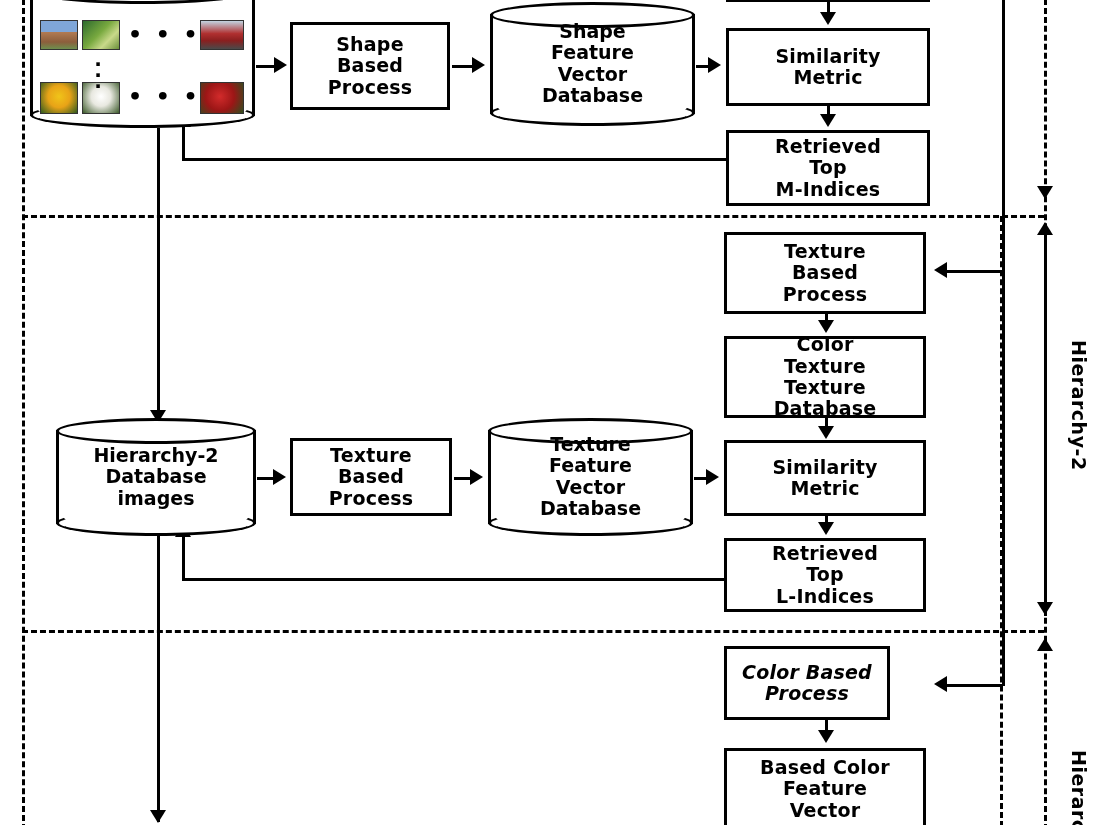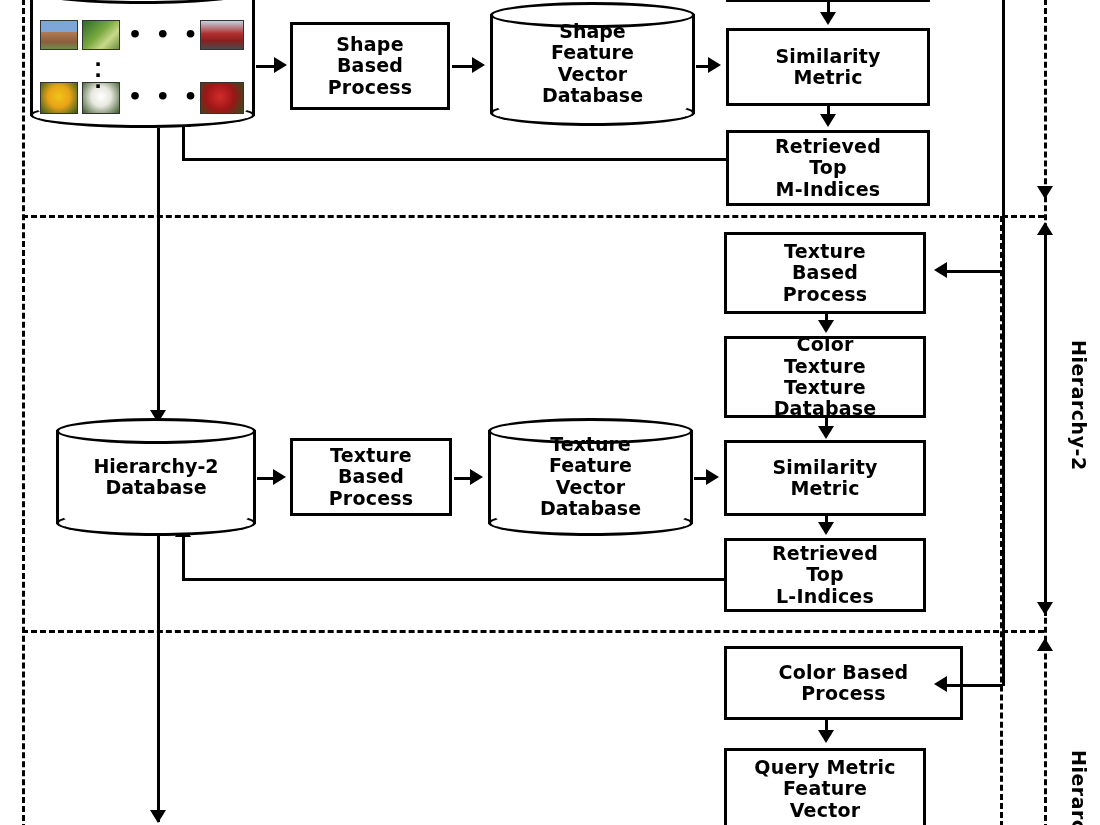--- a/index.html
+++ b/index.html
@@ -285,20 +285,21 @@
   <div class="vline" style="left:825px; top:314px; height:8px;"></div>
   <div class="arrow down" style="left:818px; top:320px;"></div>
 
   <div class="cyl" style="left:56px; top:418px; width:200px; height:118px;">
     <div class="body"></div>
     <div class="bot"></div>
     <div class="top"></div>
     <div class="label">
         <span>Hierarchy-2</span>
         <span>Database</span>
+        <span>images</span>
       </div>
   </div>
 
   <div class="box" style="left:290px; top:438px; width:162px; height:78px;">
     <div>
         <span>Texture</span>
         <span>Based</span>
         <span>Process</span>
       </div>
   </div>
@@ -341,32 +342,32 @@
   <div class="vline" style="left:825px; top:516px; height:8px;"></div>
   <div class="arrow down" style="left:818px; top:522px;"></div>
 
   <div class="hline" style="left:182px; top:578px; width:544px;"></div>
   <div class="vline" style="left:182px; top:536px; height:44px;"></div>
   <div class="arrow up" style="left:175px; top:524px;"></div>
 
   <div class="vline" style="left:157px; top:536px; height:286px;"></div>
   <div class="arrow down" style="left:150px; top:810px;"></div>
 
-  <div class="box" style="left:724px; top:646px; width:239px; height:74px;">
+  <div class="box" style="left:724px; top:646px; width:166px; height:74px;font-style:italic;">
     <div>
         <span>Color Based</span>
         <span>Process</span>
       </div>
   </div>
   <div class="hline" style="left:946px; top:684px; width:56px;"></div>
   <div class="arrow left" style="left:934px; top:676px;"></div>
 
   <div class="box" style="left:724px; top:748px; width:202px; height:82px;">
     <div>
-        <span>Query Metric</span>
+        <span>Based Color</span>
         <span>Feature</span>
         <span>Vector</span>
       </div>
   </div>
   <div class="vline" style="left:825px; top:720px; height:12px;"></div>
   <div class="arrow down" style="left:818px; top:730px;"></div>
 
   <div class="vline" style="left:1002px; top:-20px; height:706px;"></div>
 
   <div class="arrow down" style="left:1037px; top:186px;"></div>

